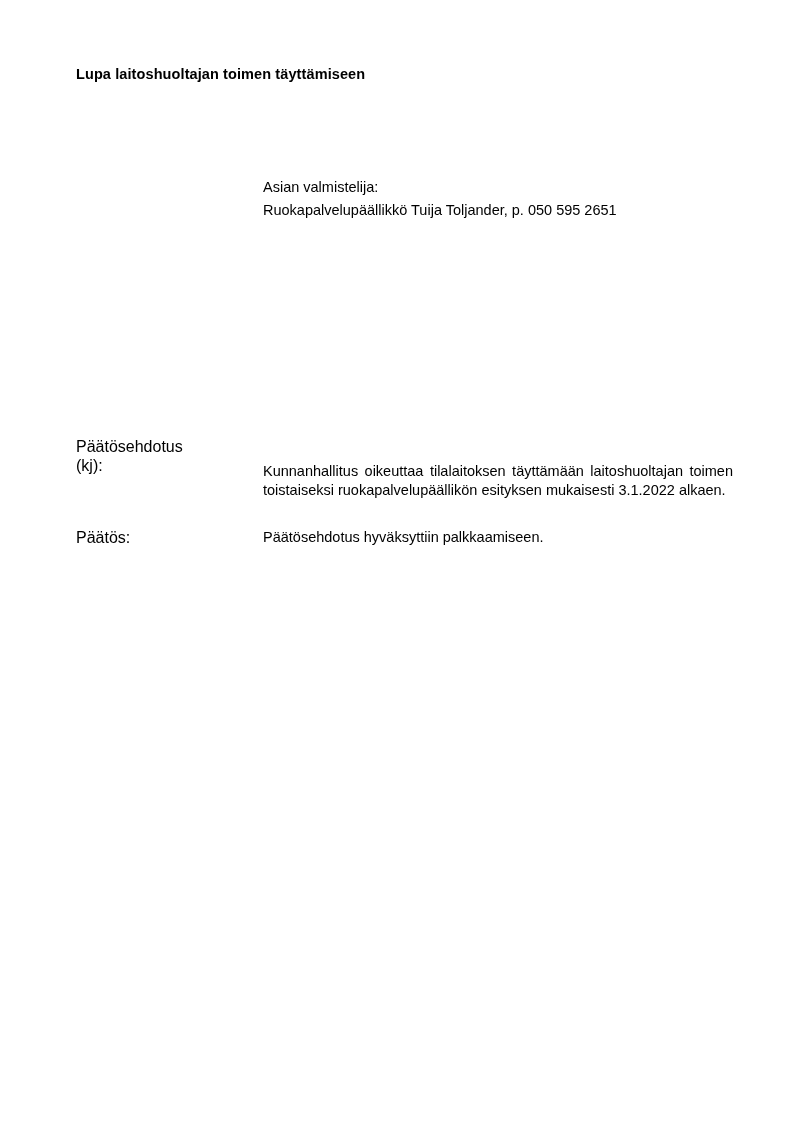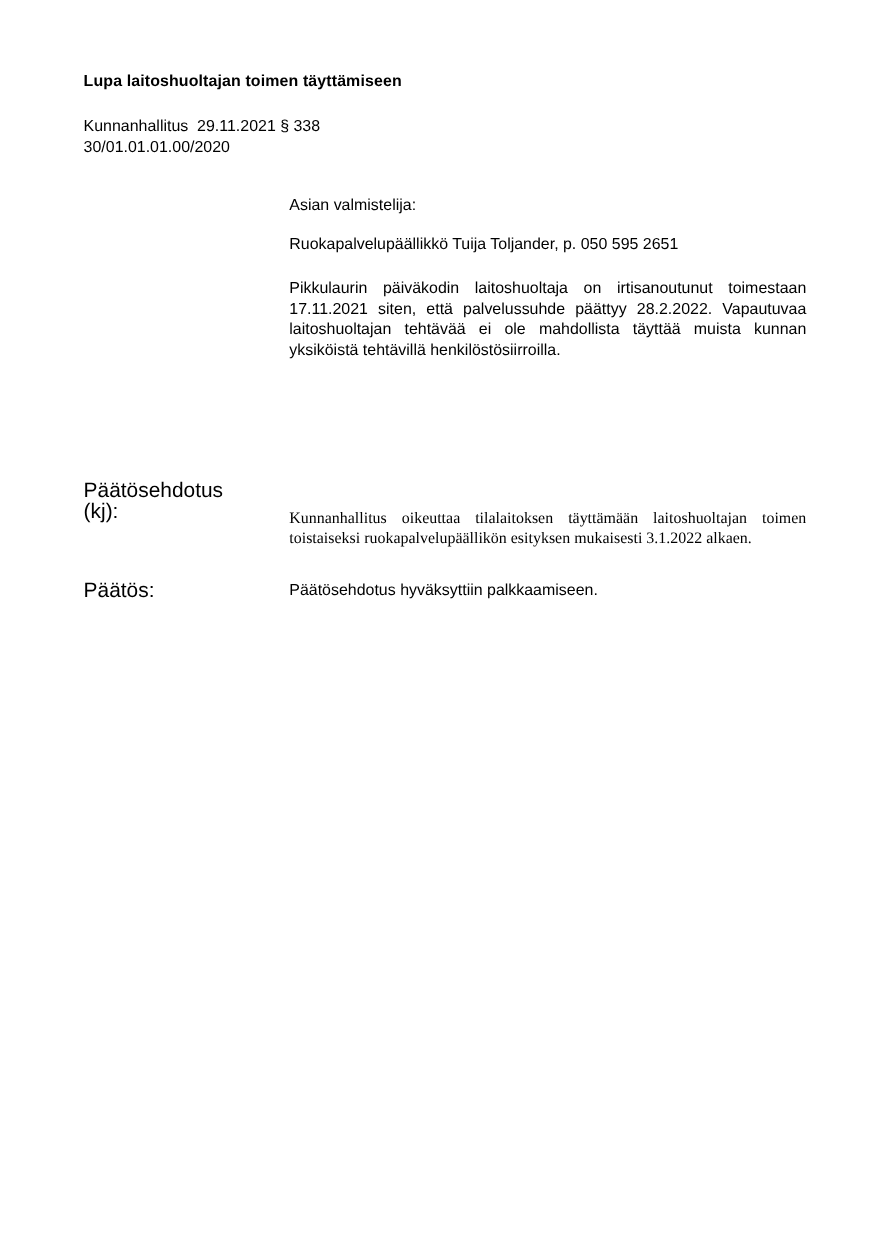--- a/index.html
+++ b/index.html
@@ -42,78 +42,73 @@
   .row {
     position: absolute;
     left: 76px;
     width: 660px;
   }
   .row .label {
     position: absolute;
     left: 0;
     top: 0;
     width: 165px;
-    font-size: 19px;
+    font-size: 16px;
     line-height: 19px;
   }
   .row .body {
     position: absolute;
     left: 187px;
     top: 0;
     width: 470px;
     font-size: 14.5px;
     line-height: 19px;
     text-align: justify;
   }
   .row .body p {
     margin: 0;
   }
   .row .body p + p {
-    margin-top: 16px;
+    margin-top: 4px;
   }
 
   #row-valmistelija { top: 178px; }
   #row-selostus     { top: 253px; }
   #row-paatosehdotus{ top: 437px; }
   #row-paatos       { top: 528px; }
 
   .spacer-para { height: 19px; }
 </style>
 </head>
 <body>
 
 <div class="page">
 
   <div class="doc-title">Lupa laitoshuoltajan toimen täyttämiseen</div>
 
-  <div class="meta-block">
-    <div class="meta-line">Kunnanhallitus  29.11.2021 § 338</div>
-    <div class="meta-line">30/01.01.01.00/2020</div>
-  </div>
 
   <div class="row" id="row-valmistelija">
     <div class="body">
       <p>Asian valmistelija:</p>
       <p>Ruokapalvelupäällikkö  Tuija Toljander,  p. 050 595 2651</p>
     </div>
   </div>
 
   <div class="row" id="row-selostus">
     <div class="body">
-      <p>Pikkulaurin  päiväkodin  laitoshuoltaja  on irtisanoutunut  toimestaan 17.11.2021 siten, että palvelussuhde  päättyy  28.2.2022. Vapautuvaa  laitoshuoltajan  tehtävää  ei ole mahdollista täyttää muista kunnan  yksiköistä tehtävillä  henkilöstösiirroilla.</p>
       <div class="spacer-para"></div>
     </div>
   </div>
 
   <div class="row" id="row-paatosehdotus">
     <div class="label">
       <div>Päätösehdotus</div>
       <div>(kj):</div>
     </div>
-    <div class="body" style="top:25px;font-family:Liberation Serif, serif;">
+    <div class="body" style="top:25px;">
       <p>Kunnanhallitus   oikeuttaa tilalaitoksen täyttämään  laitoshuoltajan toimen toistaiseksi ruokapalvelupäällikön  esityksen mukaisesti 3.1.2022 alkaen.</p>
     </div>
   </div>
 
   <div class="row" id="row-paatos">
     <div class="label">Päätös:</div>
     <div class="body">
       <p>Päätösehdotus  hyväksyttiin  palkkaamiseen.</p>
     </div>
   </div>

